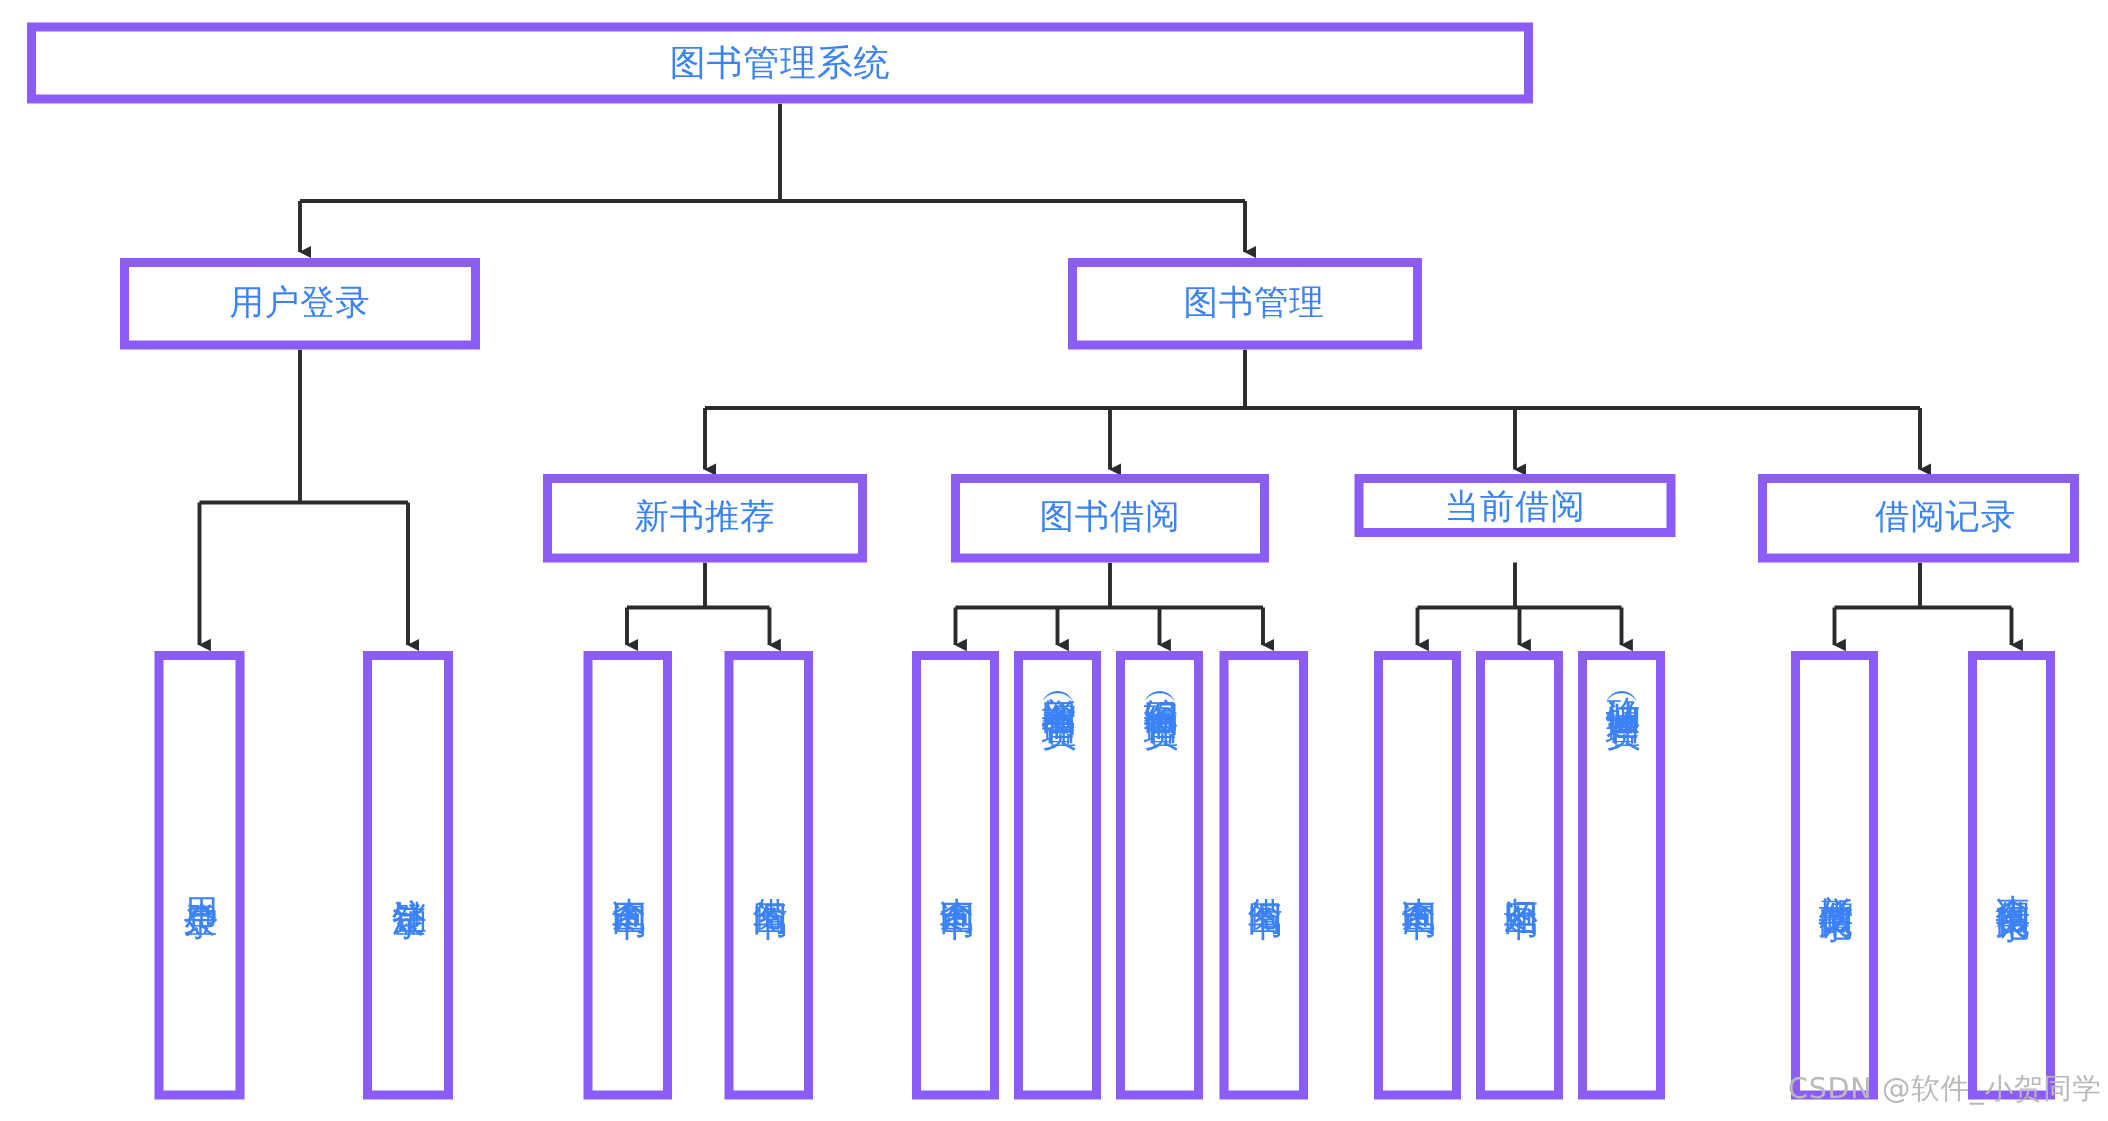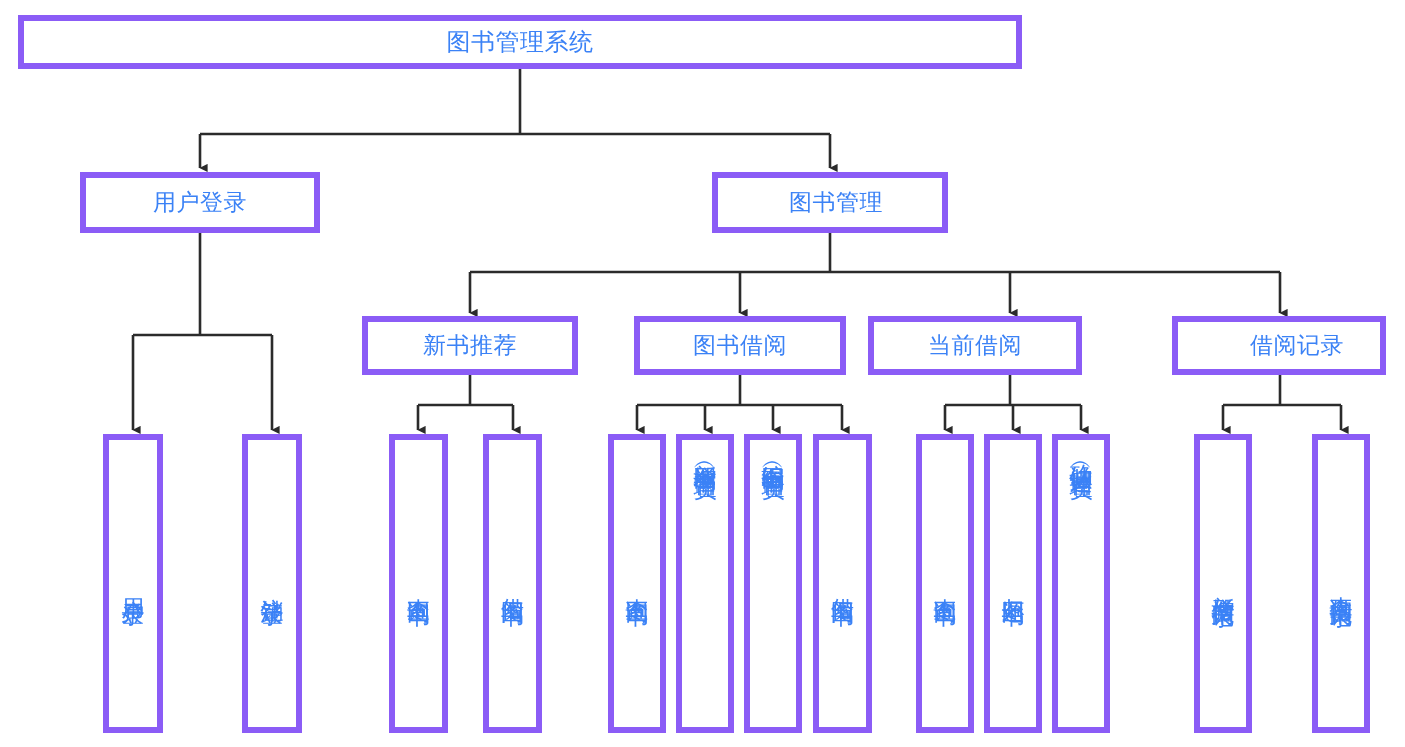--- a/index.html
+++ b/index.html
@@ -142,21 +142,21 @@
   </div>
 
   <div class="node horiz" style="left:362px; top:316px; width:216px; height:59px;">
     <span class="label">新书推荐</span>
   </div>
 
   <div class="node horiz" style="left:634px; top:316px; width:212px; height:59px;">
     <span class="label">图书借阅</span>
   </div>
 
-  <div class="node horiz" style="left:868px; top:316px; width:214px; height:59px;">
+  <div class="node horiz" style="left:903px; top:316px; width:214px; height:42px;align-items:flex-end;">
     <span class="label">当前借阅</span>
   </div>
 
   <div class="node horiz" style="left:1172px; top:316px; width:214px; height:59px;padding-left:36px;">
     <span class="label">借阅记录</span>
   </div>
 
   <div class="node vert short" style="left:103px; top:434px; width:60px; height:299px;">
     <span class="label">用户登录</span>
   </div>
@@ -202,14 +202,15 @@
   </div>
 
   <div class="node vert short" style="left:1194px; top:434px; width:58px; height:299px;">
     <span class="label">新增借阅记录</span>
   </div>
 
   <div class="node vert short" style="left:1312px; top:434px; width:58px; height:299px;">
     <span class="label">查询借阅记录</span>
   </div>
 
+  <div class="watermark" style="left:1192px; top:713px;">CSDN @软件_小贺同学</div>
 
 </div>
 
 </body></html>

